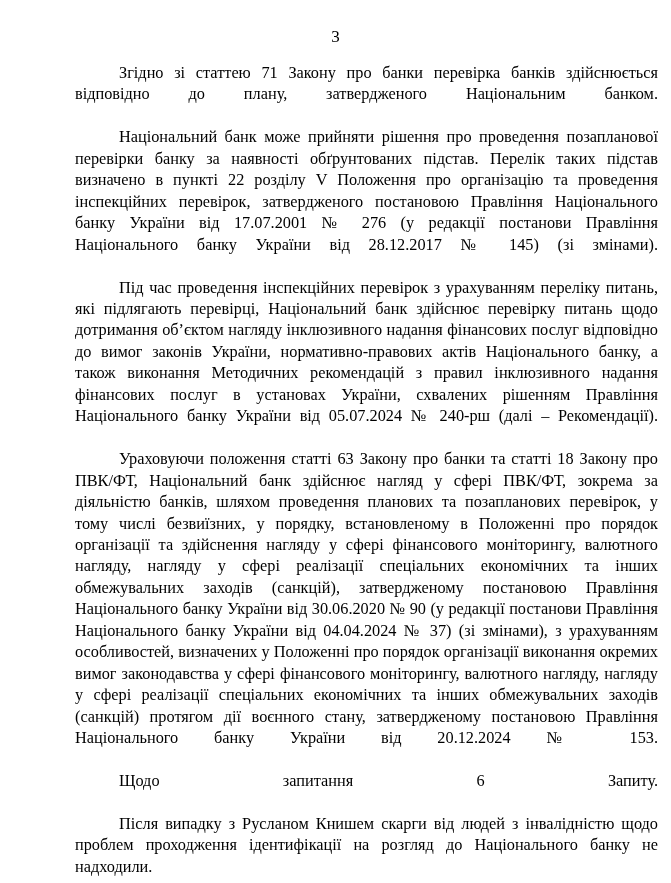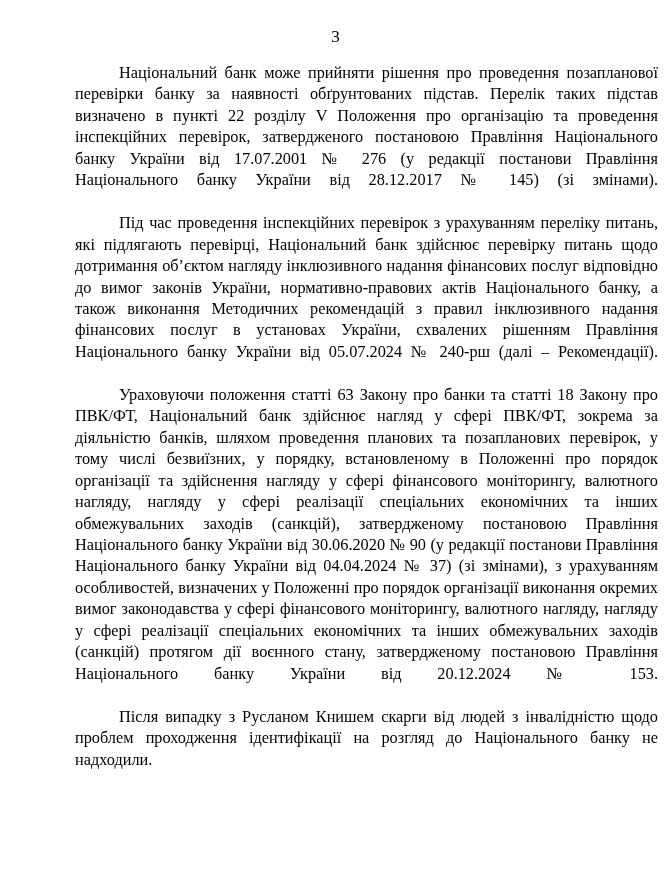--- a/index.html
+++ b/index.html
@@ -58,20 +58,22 @@
   }
 </style>
 </head>
 <body>
 
 <div class="page">
 
   <div class="page-number">3</div>
 
   <div class="body-text">
+    <p>Згідно зі статтею 71 Закону про банки перевірка банків здійснюється відповідно до плану, затвердженого Національним банком.</p>
     <p>Національний банк може прийняти рішення про проведення позапланової перевірки банку за наявності обґрунтованих підстав. Перелік таких підстав визначено в пункті 22 розділу V Положення про організацію та проведення інспекційних перевірок, затвердженого постановою Правління Національного банку України від 17.07.2001 № 276 (у редакції постанови Правління Національного банку України від 28.12.2017 № 145) (зі змінами).</p>
     <p>Під час проведення інспекційних перевірок з урахуванням переліку питань, які підлягають перевірці, Національний банк здійснює перевірку питань щодо дотримання об’єктом нагляду інклюзивного надання фінансових послуг відповідно до вимог законів України, нормативно-правових актів Національного банку, а також виконання Методичних рекомендацій з правил інклюзивного надання фінансових послуг в установах України, схвалених рішенням Правління Національного банку України від 05.07.2024 № 240-рш (далі – Рекомендації).</p>
     <p>Ураховуючи положення статті 63 Закону про банки та статті 18 Закону про ПВК/ФТ, Національний банк здійснює нагляд у сфері ПВК/ФТ, зокрема за діяльністю банків, шляхом проведення планових та позапланових перевірок, у тому числі безвиїзних, у порядку, встановленому в Положенні про порядок організації та здійснення нагляду у сфері фінансового моніторингу, валютного нагляду, нагляду у сфері реалізації спеціальних економічних та інших обмежувальних заходів (санкцій), затвердженому постановою Правління Національного банку України від 30.06.2020 № 90 (у редакції постанови Правління Національного банку України від 04.04.2024 № 37) (зі змінами), з урахуванням особливостей, визначених у Положенні про порядок організації виконання окремих вимог законодавства у сфері фінансового моніторингу, валютного нагляду, нагляду у сфері реалізації спеціальних економічних та інших обмежувальних заходів (санкцій) протягом дії воєнного стану, затвердженому постановою Правління Національного банку України від 20.12.2024 № 153.</p>
+    <p>Щодо запитання 6 Запиту.</p>
     <p>Після випадку з Русланом Книшем скарги від людей з інвалідністю щодо проблем проходження ідентифікації на розгляд до Національного банку не надходили.</p>
 
   </div>
 
 </div>
 
 </body></html>

